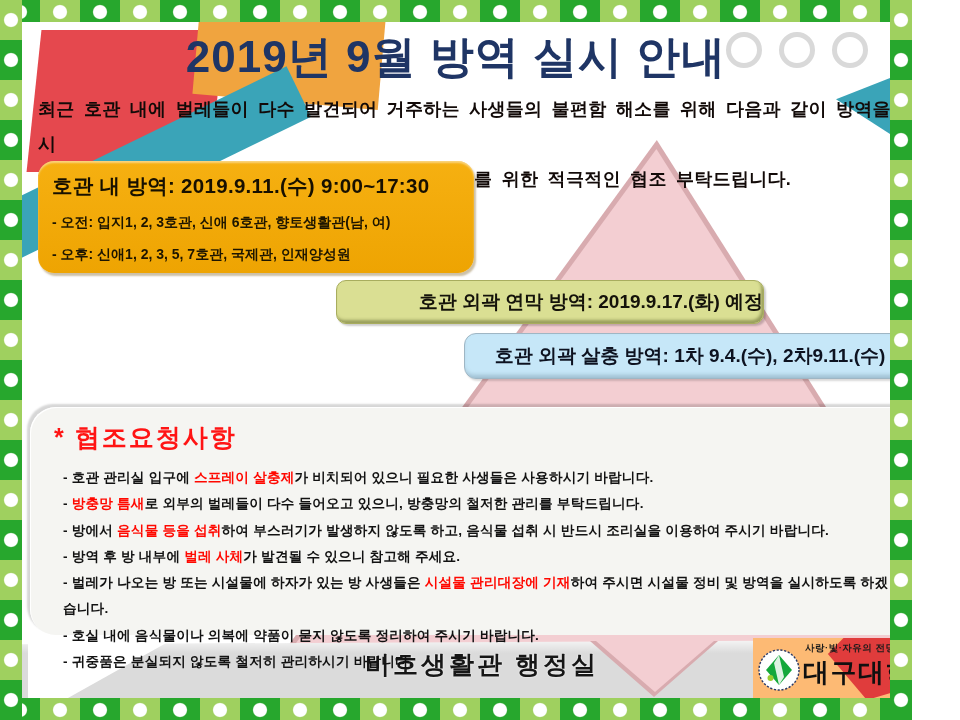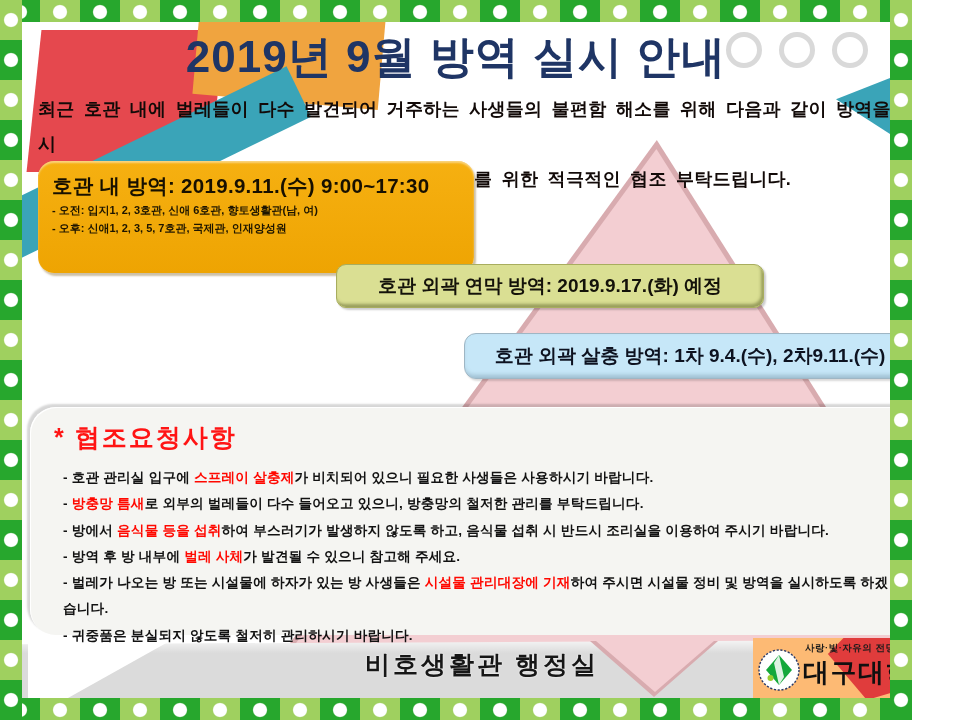--- a/index.html
+++ b/index.html
@@ -51,26 +51,26 @@
   }
 
   
   .box-indoor{
     position:absolute;left:38px;top:161px;width:436px;height:112px;z-index:7;
     background:linear-gradient(180deg,#F6B011 0%,#EEA402 100%);
     border-radius:16px;padding:8px 14px;box-sizing:border-box;
     box-shadow:2px 3px 2px rgba(110,75,0,0.35), inset 0 2px 2px rgba(255,255,255,0.45);
   }
   .box-indoor .bi-title{font-size:20.5px;font-weight:bold;color:#171000;margin-top:3px;letter-spacing:0.3px;}
-  .box-indoor .bi-item{font-size:11px;font-weight:bold;color:#1d1500;margin-top:3px;}
+  .box-indoor .bi-item{font-size:14px;font-weight:bold;color:#1d1500;margin-top:14px;}
   .box-smoke{
-    position:absolute;left:336px;top:264px;width:428px;height:44px;z-index:8;
+    position:absolute;left:336px;top:280px;width:428px;height:44px;z-index:8;
     background:#DADF93;border:1px solid #A8AD5E;border-radius:10px;box-sizing:border-box;
     box-shadow:inset -2px -3px 3px rgba(90,95,40,0.5), 2px 2px 2px rgba(0,0,0,0.2);
-    display:flex;align-items:center;justify-content:center;
+    display:flex;align-items:center;justify-content:flex-end;
     font-size:19px;font-weight:bold;color:#14120a;
   }
   .box-spray{
     position:absolute;left:464px;top:333px;width:452px;height:46px;z-index:9;
     background:#C6E7F8;border:1px solid #9FB6C4;border-radius:12px;box-sizing:border-box;
     box-shadow:inset -2px -3px 4px rgba(100,130,150,0.4), 2px 2px 2px rgba(0,0,0,0.15);
     display:flex;align-items:center;justify-content:center;
     font-size:19px;font-weight:bold;color:#0d1220;
   }
 
@@ -146,20 +146,21 @@
   </div>
 
   <div class="notice">
     <div class="notice-title">* 협조요청사항</div>
     <ul class="notice-list">
       <li><span>- 호관 관리실 입구에 </span><span class="red">스프레이 살충제</span><span>가 비치되어 있으니 필요한 사생들은 사용하시기 바랍니다.</span></li>
       <li><span>- </span><span class="red">방충망 틈새</span><span>로 외부의 벌레들이 다수 들어오고 있으니, 방충망의 철저한 관리를 부탁드립니다.</span></li>
       <li><span>- 방에서 </span><span class="red">음식물 등을 섭취</span><span>하여 부스러기가 발생하지 않도록 하고, 음식물 섭취 시 반드시 조리실을 이용하여 주시기 바랍니다.</span></li>
       <li><span>- 방역 후 방 내부에 </span><span class="red">벌레 사체</span><span>가 발견될 수 있으니 참고해 주세요.</span></li>
       <li><span>- 벌레가 나오는 방 또는 시설물에 하자가 있는 방 사생들은 </span><span class="red">시설물 관리대장에 기재</span><span>하여 주시면 시설물 정비 및 방역을 실시하도록 하겠습니다.</span></li>
+      <li><span>- 호실 내에 음식물이나 의복에 약품이 묻지 않도록 정리하여 주시기 바랍니다.</span><span class="red"></span><span></span></li>
       <li><span>- 귀중품은 분실되지 않도록 철저히 관리하시기 바랍니다.</span><span class="red"></span><span></span></li>
     </ul>
   </div>
 
   <div class="footer-band"></div>
   <div class="footer-wedge"></div>
   <div class="pink-tip-outer"></div>
   <div class="pink-tip-inner"></div>
   <div class="office">비호생활관 행정실</div>
 

